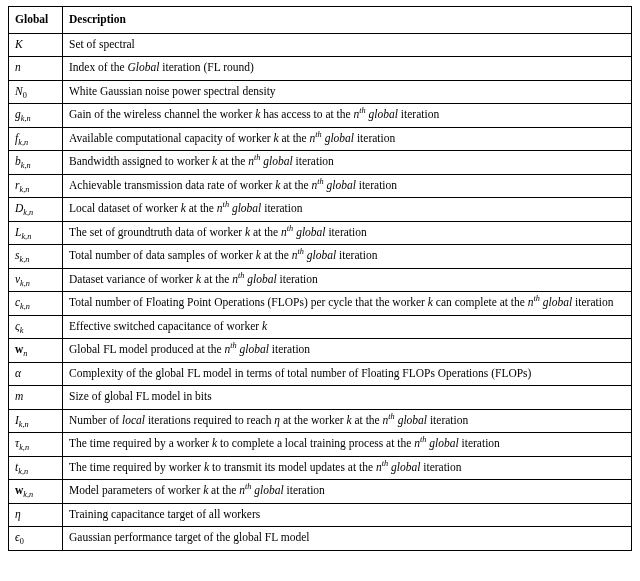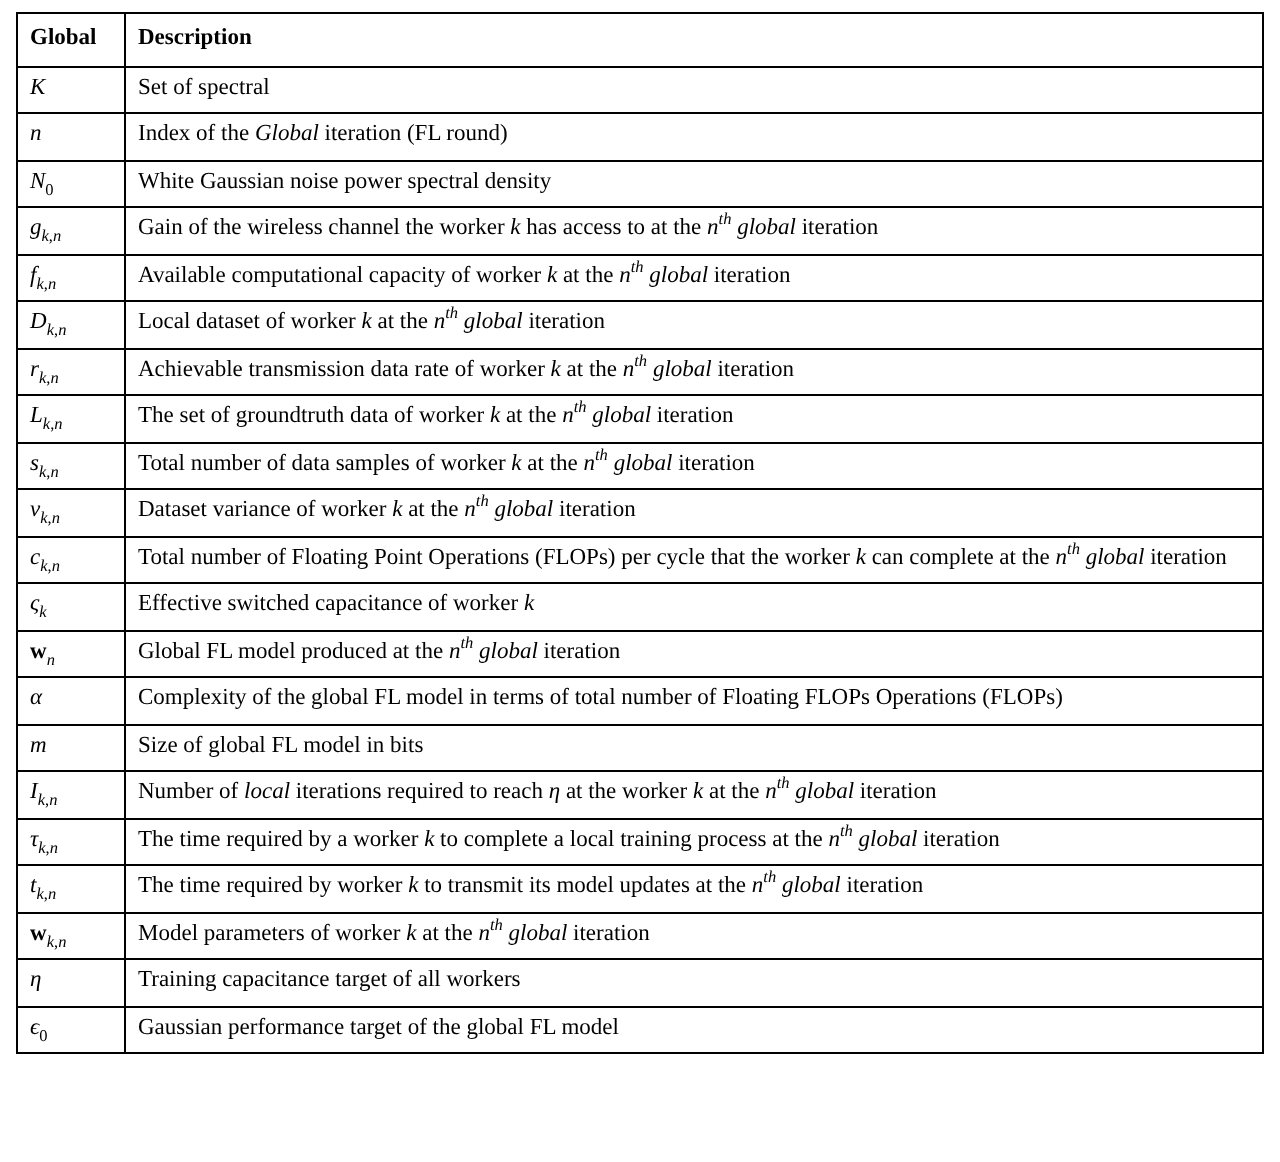--- a/index.html
+++ b/index.html
@@ -73,26 +73,30 @@
         </tr>
         <tr>
           <td class="param"><span class="it">g</span><sub><span class="it">k</span>,<span class="it">n</span></sub></td>
           <td>Gain of the wireless channel the worker <span class="it">k</span> has access to at the <span class="it">n</span><sup><span class="it">th</span></sup> <span class="it">global</span> iteration</td>
         </tr>
         <tr>
           <td class="param"><span class="it">f</span><sub><span class="it">k</span>,<span class="it">n</span></sub></td>
           <td>Available computational capacity of worker <span class="it">k</span> at the <span class="it">n</span><sup><span class="it">th</span></sup> <span class="it">global</span> iteration</td>
         </tr>
         <tr>
-          <td class="param"><span class="cal">D</span><sub><span class="it">k</span>,<span class="it">n</span></sub></td>
-          <td>Local dataset of worker <span class="it">k</span> at the <span class="it">n</span><sup><span class="it">th</span></sup> <span class="it">global</span> iteration</td>
+          <td class="param"><span class="it">b</span><sub><span class="it">k</span>,<span class="it">n</span></sub></td>
+          <td>Bandwidth assigned to worker <span class="it">k</span> at the <span class="it">n</span><sup><span class="it">th</span></sup> <span class="it">global</span> iteration</td>
         </tr>
         <tr>
           <td class="param"><span class="it">r</span><sub><span class="it">k</span>,<span class="it">n</span></sub></td>
           <td>Achievable transmission data rate of worker <span class="it">k</span> at the <span class="it">n</span><sup><span class="it">th</span></sup> <span class="it">global</span> iteration</td>
+        </tr>
+        <tr>
+          <td class="param"><span class="cal">D</span><sub><span class="it">k</span>,<span class="it">n</span></sub></td>
+          <td>Local dataset of worker <span class="it">k</span> at the <span class="it">n</span><sup><span class="it">th</span></sup> <span class="it">global</span> iteration</td>
         </tr>
         <tr>
           <td class="param"><span class="cal">L</span><sub><span class="it">k</span>,<span class="it">n</span></sub></td>
           <td>The set of groundtruth data of worker <span class="it">k</span> at the <span class="it">n</span><sup><span class="it">th</span></sup> <span class="it">global</span> iteration</td>
         </tr>
         <tr>
           <td class="param"><span class="it">s</span><sub><span class="it">k</span>,<span class="it">n</span></sub></td>
           <td>Total number of data samples of worker <span class="it">k</span> at the <span class="it">n</span><sup><span class="it">th</span></sup> <span class="it">global</span> iteration</td>
         </tr>
         <tr>

